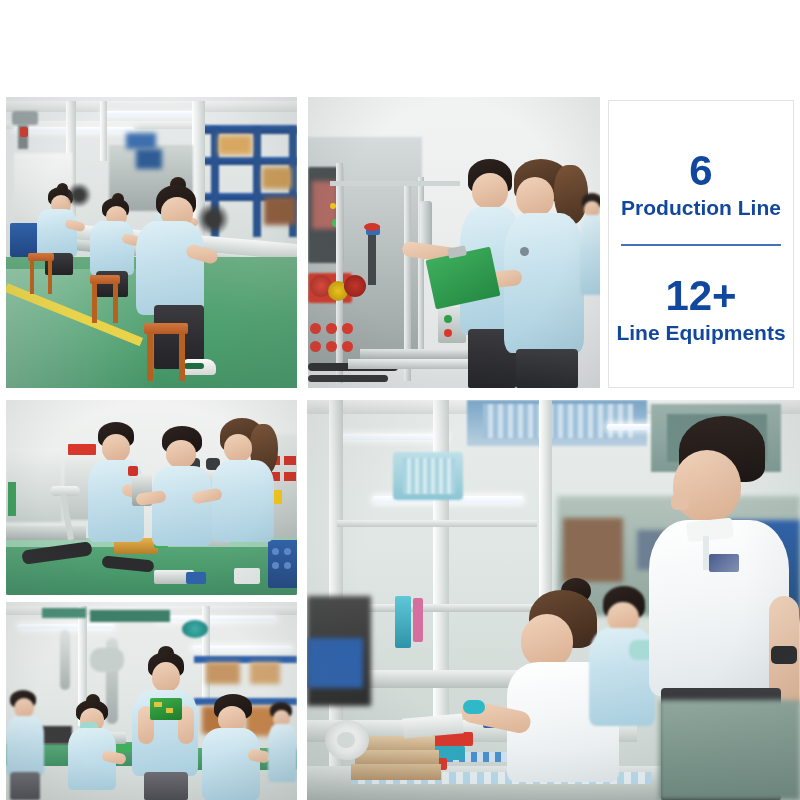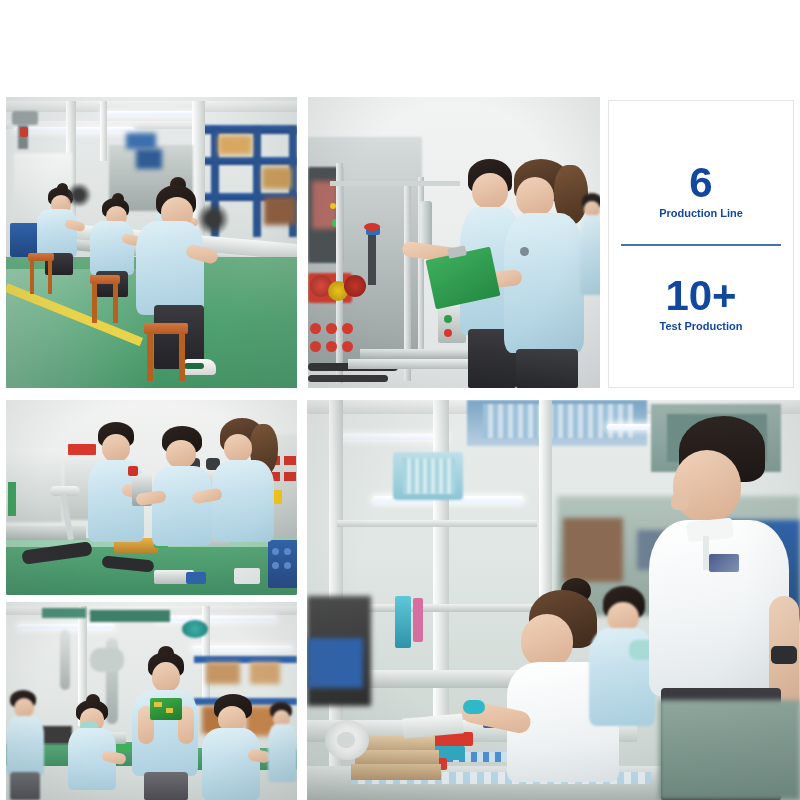--- a/index.html
+++ b/index.html
@@ -93,21 +93,21 @@
   }
   .stat-block.first { margin-top: 22px; margin-bottom: 16px; }
   .stat-block.second { margin-top: 22px; margin-bottom: 16px; }
   .stat-value {
     font-size: 42px;
     font-weight: bold;
     color: #12479e;
     line-height: 1.05;
   }
   .stat-label {
-    font-size: 11px;
+    font-size: 21px;
     font-weight: bold;
     color: #12479e;
     line-height: 1.2;
     margin-top: 2px;
     white-space: nowrap;
   }
   .stat-divider {
     width: 160px;
     height: 2px;
     background: #4472b8;
@@ -407,22 +407,22 @@
     </div>
   </div>
 
   <div class="stats-panel">
     <div class="stat-block first">
       <div class="stat-value">6</div>
       <div class="stat-label">Production Line</div>
     </div>
     <div class="stat-divider"></div>
     <div class="stat-block second">
-      <div class="stat-value">10+</div>
-      <div class="stat-label">Test Production</div>
+      <div class="stat-value">12+</div>
+      <div class="stat-label">Line Equipments</div>
     </div>
   </div>
 
   <div class="row-bottom">
 
     <div class="col-left-bottom">
 
       <div class="cell cell-c">
         <div class="ph">
           <div style="position:absolute;inset:0;background:linear-gradient(180deg,#f2f3f2 0%,#e6eae8 55%,#d3dad7 100%);"></div>

